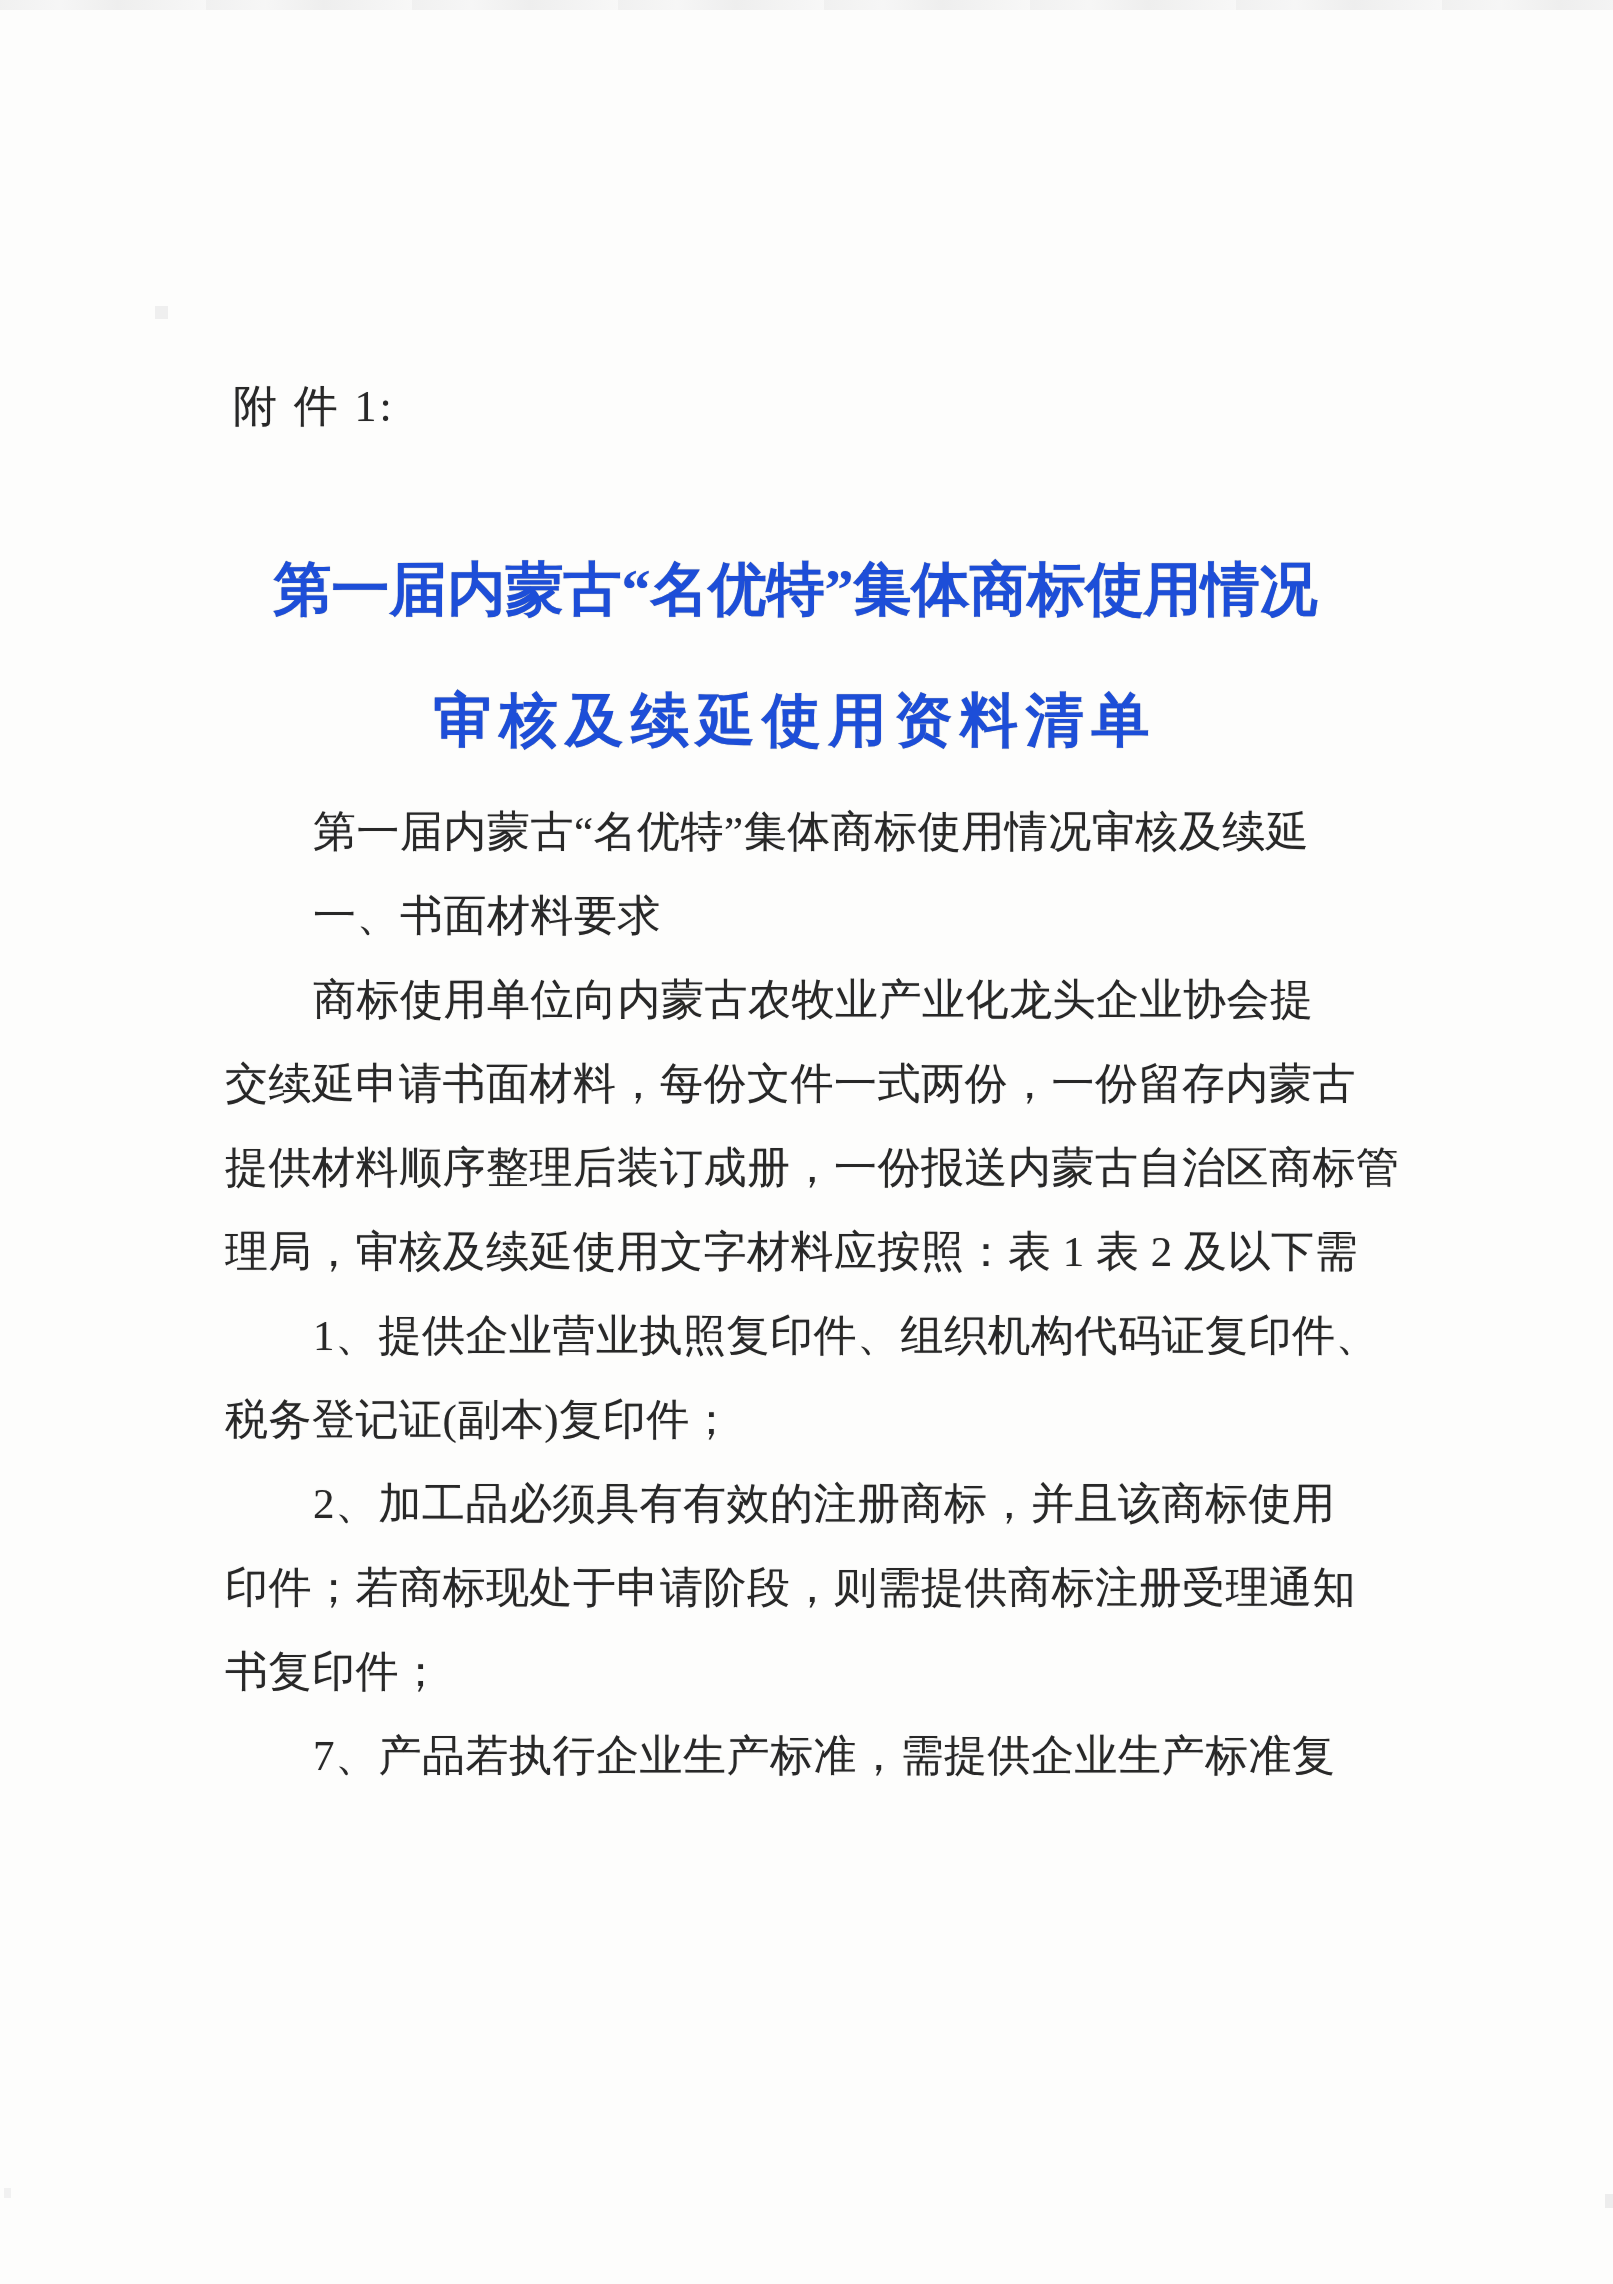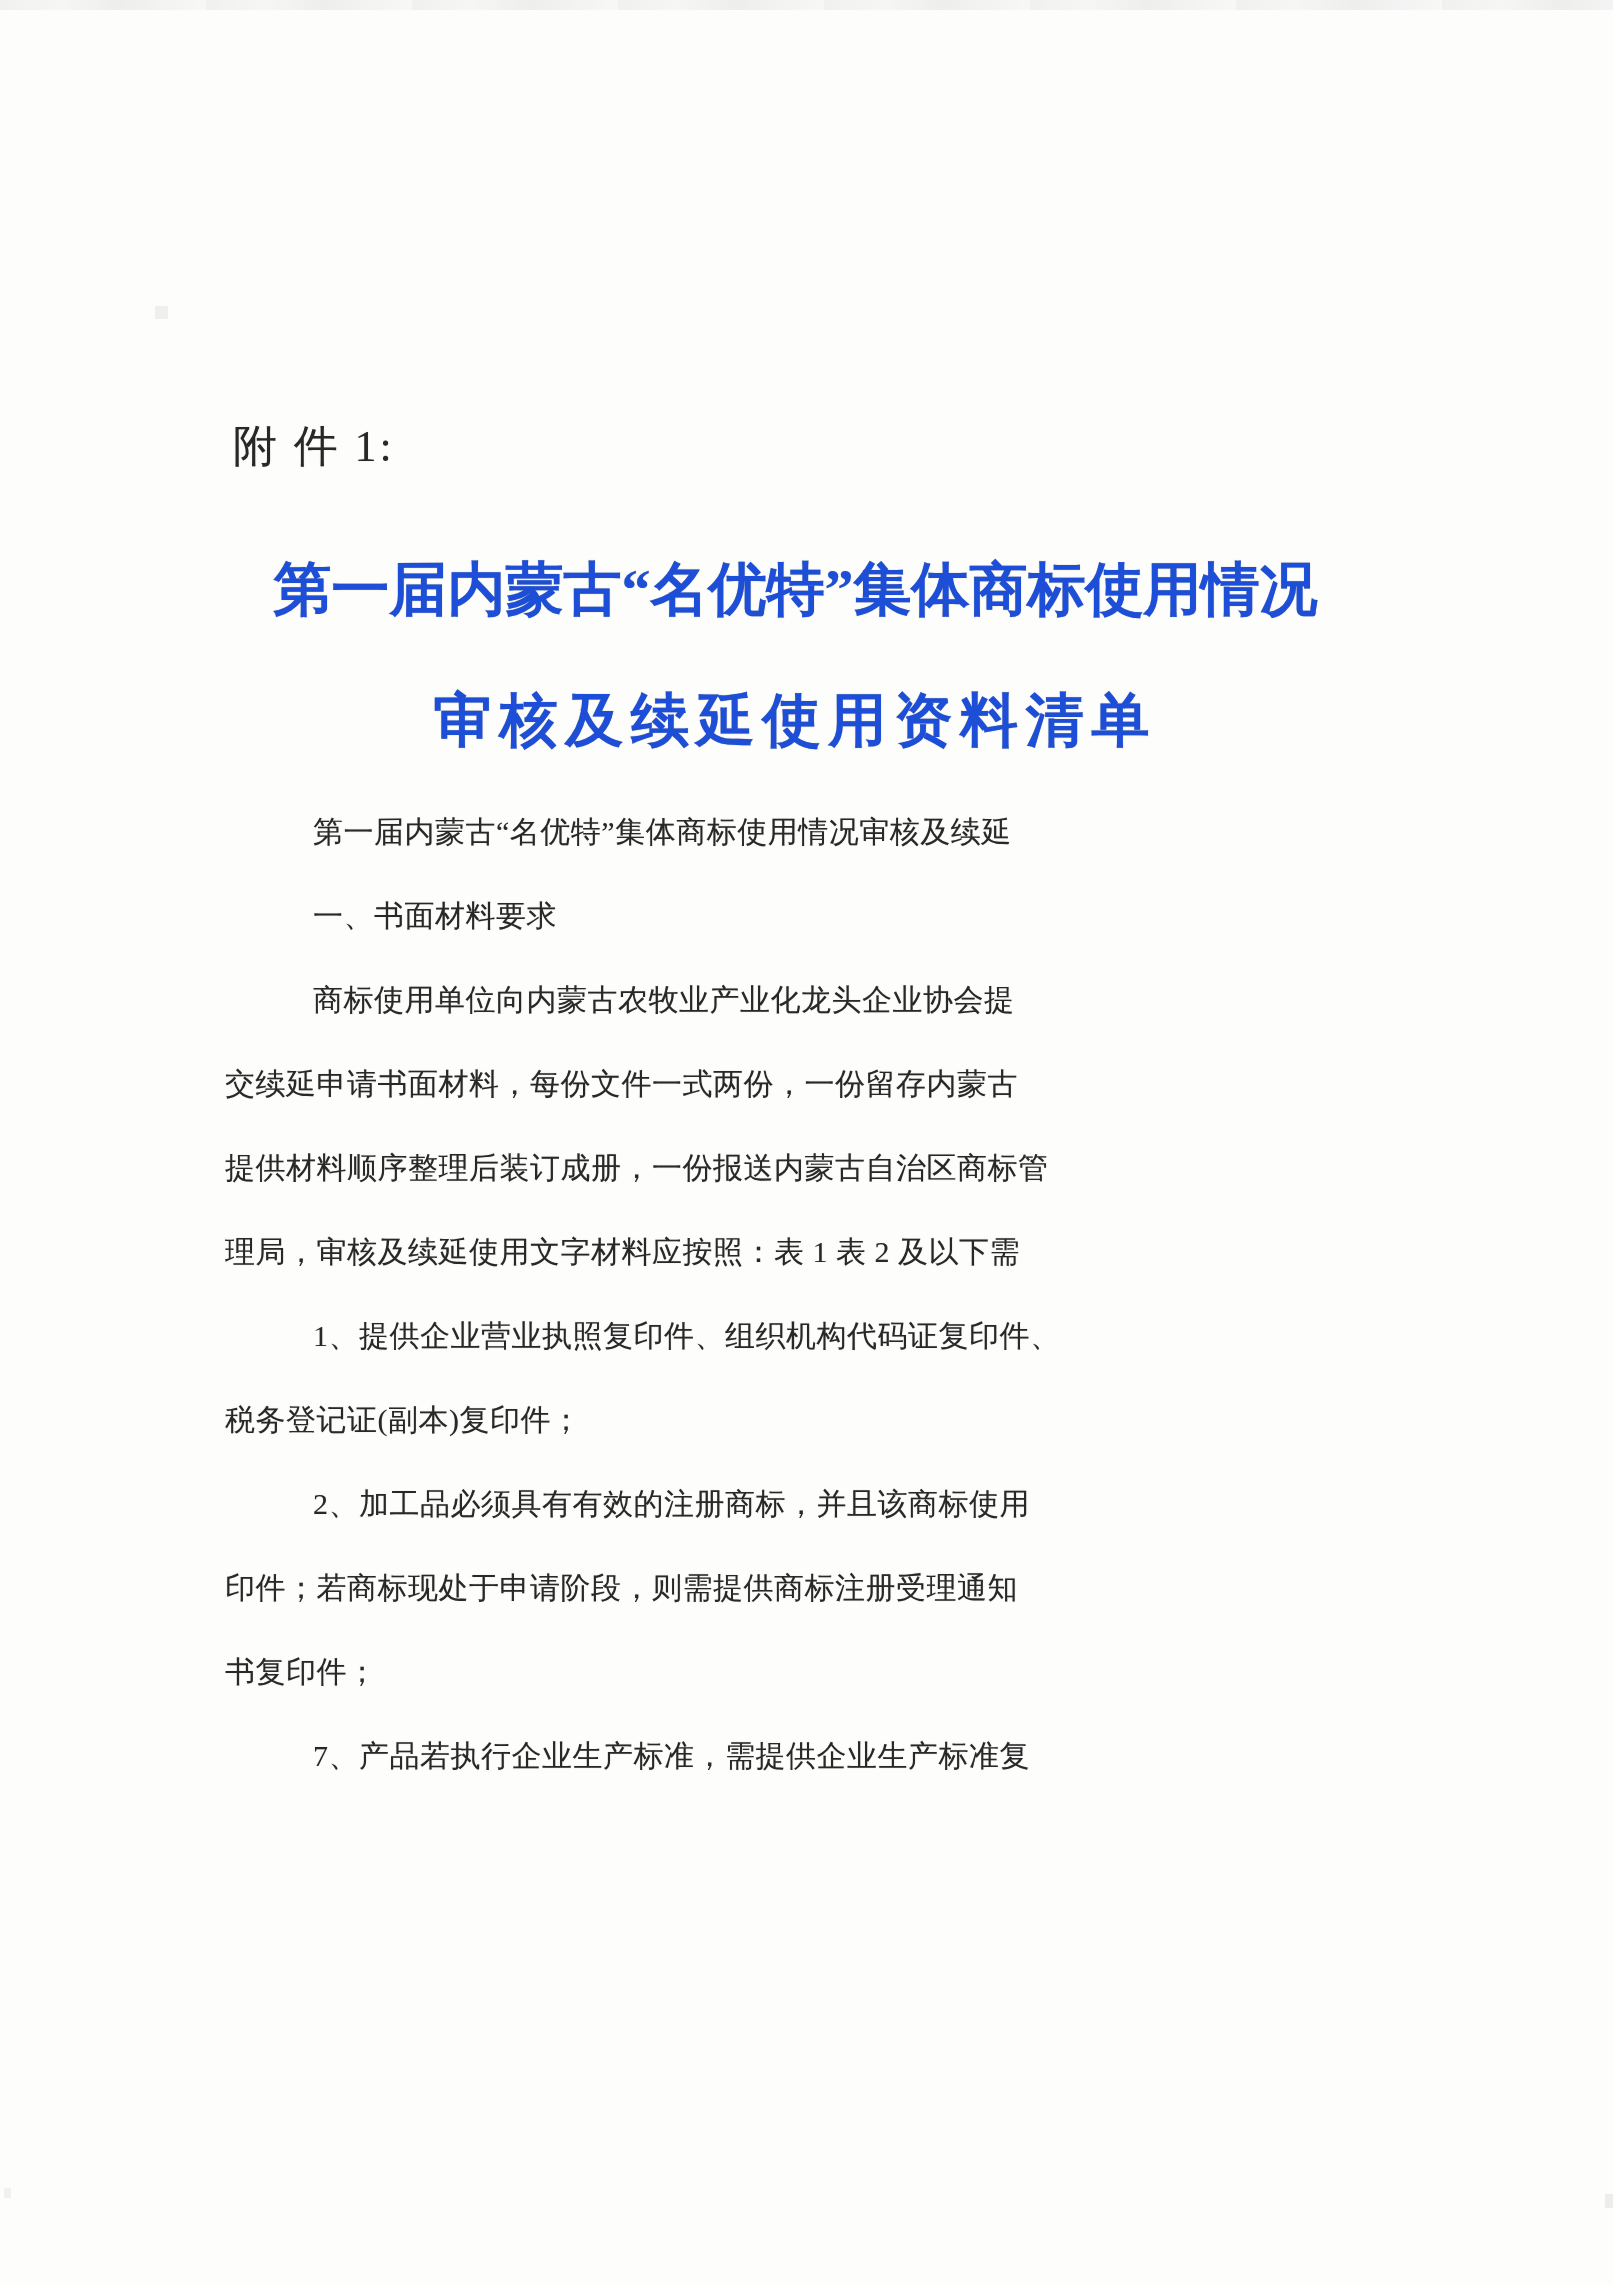--- a/index.html
+++ b/index.html
@@ -39,21 +39,20 @@
 
   .attachment {
     position: absolute;
     left: 233px;
     top: 377px;
     font-size: 44px;
     line-height: 59px;
     letter-spacing: 2.9px;
     white-space: nowrap;
     text-shadow: 0 0 1px rgba(40,40,40,0.35);
-    margin-top: 40px;
   }
   .title {
     position: absolute;
     left: 225px;
     top: 524px;
     width: 1141px;
     margin: 0;
     text-align: center;
     font-size: 58px;
     font-weight: bold;
@@ -66,21 +65,21 @@
     white-space: nowrap;
   }
   .title-line.line2 {
     letter-spacing: 7.8px;
   }
   .doc-body {
     position: absolute;
     left: 225px;
     top: 790px;
     width: 1147px;
-    font-size: 30px;
+    font-size: 43px;
     line-height: 84px;
     letter-spacing: 0.5px;
     text-shadow: 0 0 1px rgba(40,40,40,0.30);
   }
   .line {
     height: 84px;
     white-space: nowrap;
   }
   .line.indent {
     text-indent: 88px;

